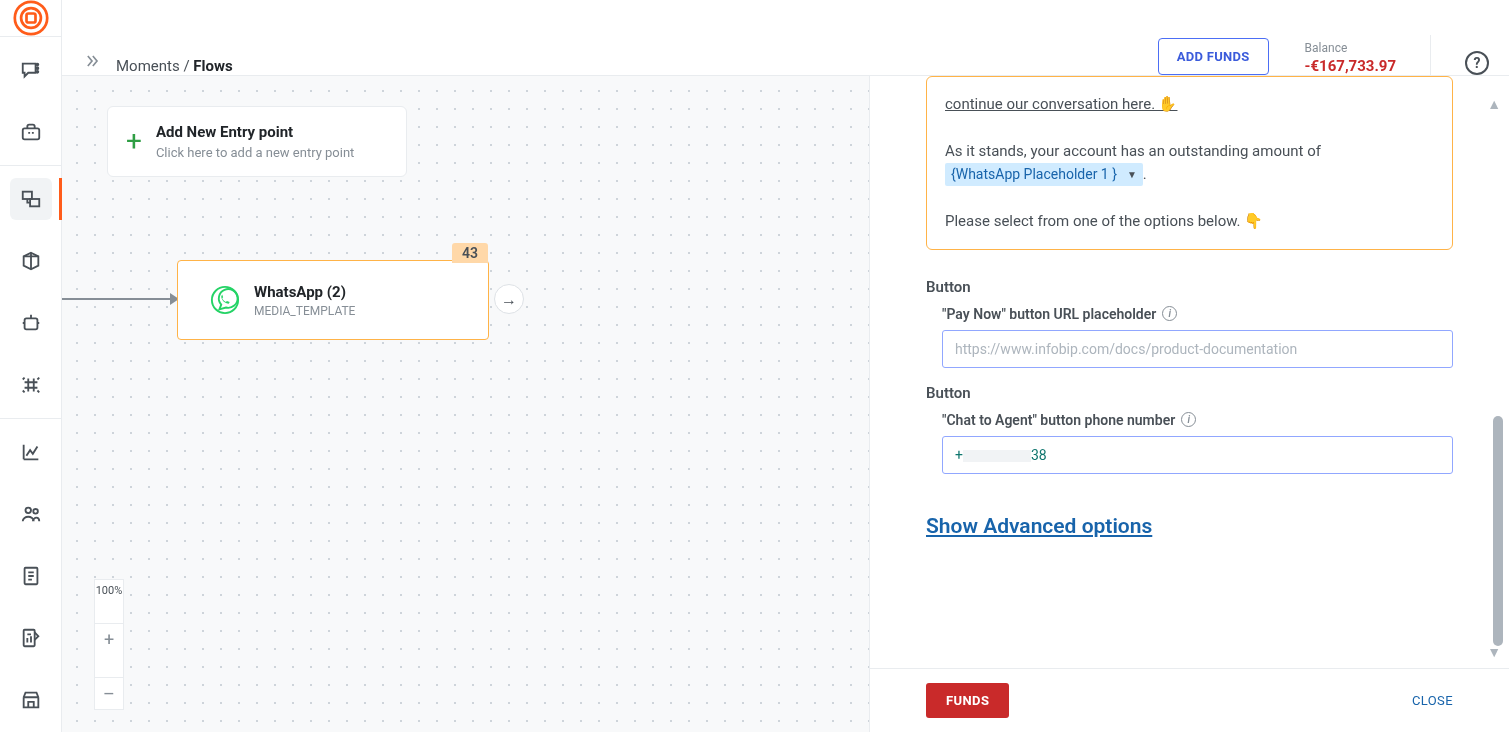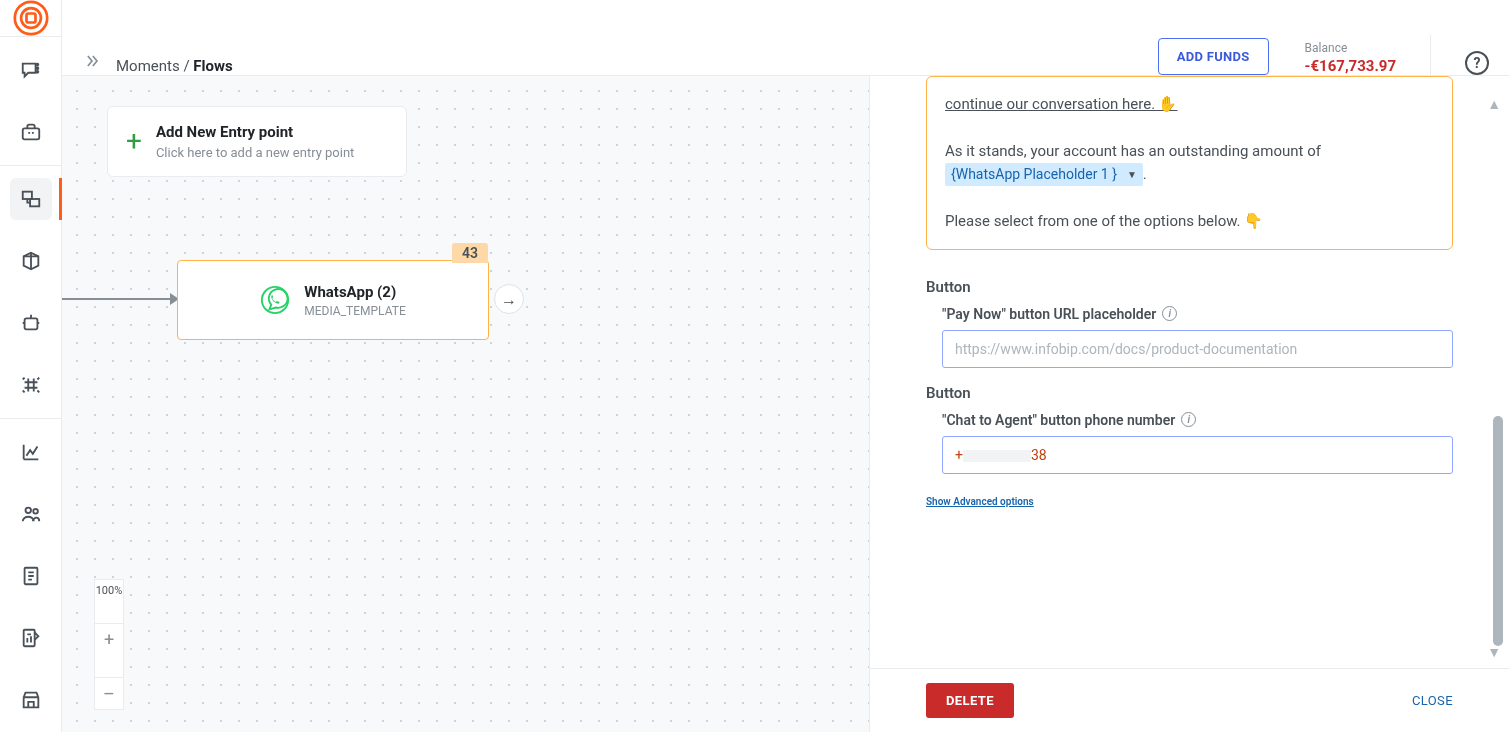--- a/index.html
+++ b/index.html
@@ -29,21 +29,21 @@
 
 .workspace { flex: 1; display: flex; min-height: 0; }
 
 .canvas-wrap { flex: 1; position: relative; background-image: radial-gradient(#ced4da 1px, transparent 1px); background-size: 18px 18px; background-position: 6px 6px; background-color: #f8f9fa; overflow: hidden; }
 
 .entry-card { position: absolute; top: 30px; left: 45px; width: 300px; background: #fff; border: 1px solid #e9ecef; border-radius: 6px; padding: 16px 18px; display: flex; gap: 14px; align-items: flex-start; }
 .entry-card .plus { color: #2f9e44; font-size: 28px; line-height: 1; margin-top: 4px; }
 .entry-card .title { font-weight: 700; font-size: 15px; color: #212529; }
 .entry-card .sub { font-size: 13px; color: #868e96; margin-top: 4px; }
 
-.wa-card { position: absolute; top: 184px; left: 115px; width: 312px; height: 80px; background: #fff; border: 1px solid #ffb347; border-radius: 4px; padding: 12px 32px; display: flex; gap: 14px; align-items: center; justify-content: center; }
+.wa-card { position: absolute; top: 184px; left: 115px; width: 312px; height: 80px; background: #fff; border: 1px solid #ffb347; border-radius: 4px; padding: 12px 32px; display: flex; gap: 14px; align-items: center; }
 .wa-badge { position: absolute; top: -18px; right: 0; background: #ffd8a8; color: #495057; font-size: 14px; font-weight: 600; padding: 2px 10px; border-radius: 3px 3px 0 0; }
 .wa-icon { width: 30px; height: 30px; color: #25d366; }
 .wa-card .title { font-weight: 700; font-size: 15px; color: #212529; }
 .wa-card .sub { font-size: 12px; color: #868e96; margin-top: 3px; }
 
 .edge-line { position: absolute; top: 222px; left: 0; width: 115px; height: 2px; background: #868e96; }
 .edge-arrowhead { position: absolute; top: 217px; left: 108px; width: 0; height: 0; border-top: 6px solid transparent; border-bottom: 6px solid transparent; border-left: 9px solid #868e96; }
 
 .out-btn { position: absolute; top: 208px; left: 432px; width: 30px; height: 30px; background: #fff; border: 1px solid #dee2e6; border-radius: 50%; display: flex; align-items: center; justify-content: center; font-size: 16px; color: #495057; cursor: pointer; }
 
@@ -62,24 +62,24 @@
 .msg-box .truncated { color: #495057; text-decoration: underline; }
 .ph-token { background: #d0ebff; color: #1864ab; padding: 1px 6px; border-radius: 2px; font-size: 14px; white-space: nowrap; display: inline-flex; align-items: center; gap: 10px; }
 .ph-token .caret-down { font-size: 10px; color: #495057; }
 
 .section-label { font-size: 15px; font-weight: 600; color: #495057; margin: 14px 0 10px; }
 .field-row { margin-left: 16px; margin-bottom: 16px; }
 .field-row .flabel { font-size: 14px; font-weight: 600; color: #495057; margin-bottom: 8px; display: flex; align-items: center; gap: 6px; }
 .info-icon { width: 15px; height: 15px; border: 1.5px solid #868e96; border-radius: 50%; display: inline-flex; align-items: center; justify-content: center; font-size: 10px; color: #868e96; font-style: italic; }
 .finput { width: 100%; padding: 10px 12px; border: 1px solid #91a7ff; border-radius: 3px; font-size: 14px; color: #495057; outline: none; }
 .finput::placeholder { color: #adb5bd; }
-.finput.phone { border-color: #91a7ff; color: #c2410c; }
+.finput.phone { border-color: #91a7ff; color: #0f766e; }
 .redact { display: inline-block; width: 68px; height: 12px; background: #f1f3f5; vertical-align: middle; }
 
-.adv-link { color: #1864ab; font-weight: 600; font-size: 10px; text-decoration: underline; cursor: pointer; margin-top: 4px; display: inline-block; }
+.adv-link { color: #1864ab; font-weight: 600; font-size: 21px; text-decoration: underline; cursor: pointer; margin-top: 24px; display: inline-block; }
 
 .panel-footer { border-top: 1px solid #e9ecef; padding: 14px 56px; display: flex; align-items: center; justify-content: space-between; }
 .delete-btn { background: #c92a2a; color: #fff; border: none; padding: 10px 20px; font-size: 13px; font-weight: 700; letter-spacing: 0.4px; border-radius: 3px; cursor: pointer; }
 .close-btn { background: none; border: none; color: #1864ab; font-size: 13px; font-weight: 400; letter-spacing: 0.4px; cursor: pointer; }
 </style>
 </head>
 <body>
 
 <div class="leftbar">
   <div class="logo">
@@ -260,18 +260,18 @@
           </div>
           <div class="finput phone">
             <span>+</span><span class="redact"></span><span>38</span>
           </div>
         </div>
 
         <a class="adv-link">Show Advanced options</a>
       </div>
 
       <div class="panel-footer">
-        <button class="delete-btn">DELETE</button>
+        <button class="delete-btn">FUNDS</button>
         <button class="close-btn">CLOSE</button>
       </div>
     </div>
   </div>
 </div>
 
 </body></html>

